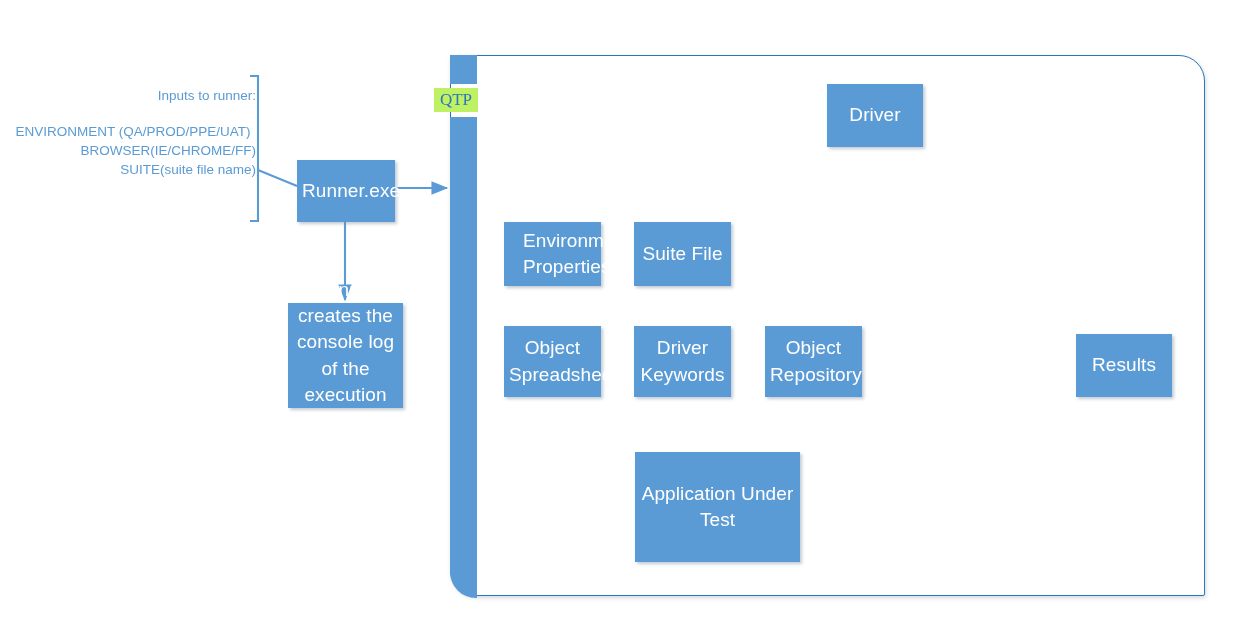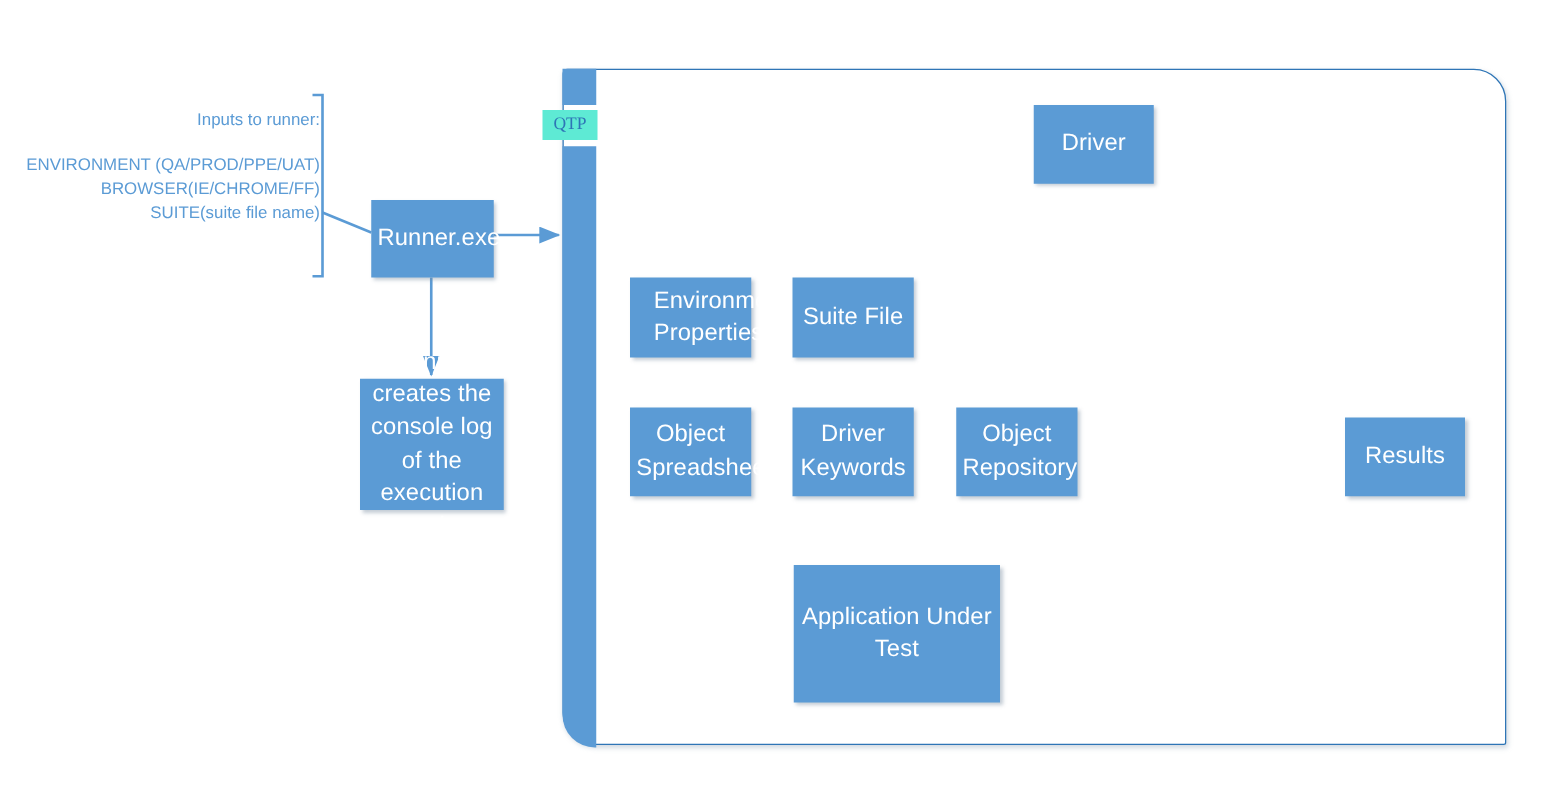--- a/index.html
+++ b/index.html
@@ -90,24 +90,24 @@
     border-bottom-left-radius: 26px;
   }
   #qtp-caption {
     position: absolute;
     left: 434px;
     top: 88px;
     width: 44px;
     height: 24px;
     color: #2E75B6;
     font-family: "Liberation Serif", serif;
-    font-size: 14px;
+    font-size: 17px;
     line-height: 24px;
     text-align: center;
-    background: #5eead4;
+    background: #bef264;
     z-index: 4;
   }
 </style>
 </head>
 <body>
 
 <div id="canvas">
 
   <svg id="wires" viewBox="0 0 1250 629" xmlns="http://www.w3.org/2000/svg">
     <defs>
@@ -145,21 +145,21 @@
       <path d="M813,392 L813,508 L803,508" marker-end="url(#ah)"></path>
     </g>
   </svg>
 
   <div id="qtp-container"></div>
   <div class="rail" id="rail-top"></div>
   <div class="rail" id="rail-bottom"></div>
   <div id="qtp-caption">QTP</div>
 
   <div class="annot" style="left:16px; top:86px; width:240px;">Inputs to runner:</div>
-  <div class="annot" style="left:10px; top:122px; width:246px;">ENVIRONMENT (QA/PROD/PPE/UAT)</div>
+  <div class="annot" style="left:10px; top:122px; width:246px;text-align:center;">ENVIRONMENT (QA/PROD/PPE/UAT)</div>
   <div class="annot" style="left:10px; top:141px; width:246px;">BROWSER(IE/CHROME/FF)</div>
   <div class="annot" style="left:10px; top:160px; width:246px;">SUITE(suite file name)</div>
 
   <div class="node" style="left:297px; top:160px; width:98px; height:62px;">
     <span>Runner.exe</span>
   </div>
 
   <div class="node" style="left:288px; top:303px; width:115px; height:105px;">
     <span>Runner creates the console log of the execution results.</span>
   </div>

